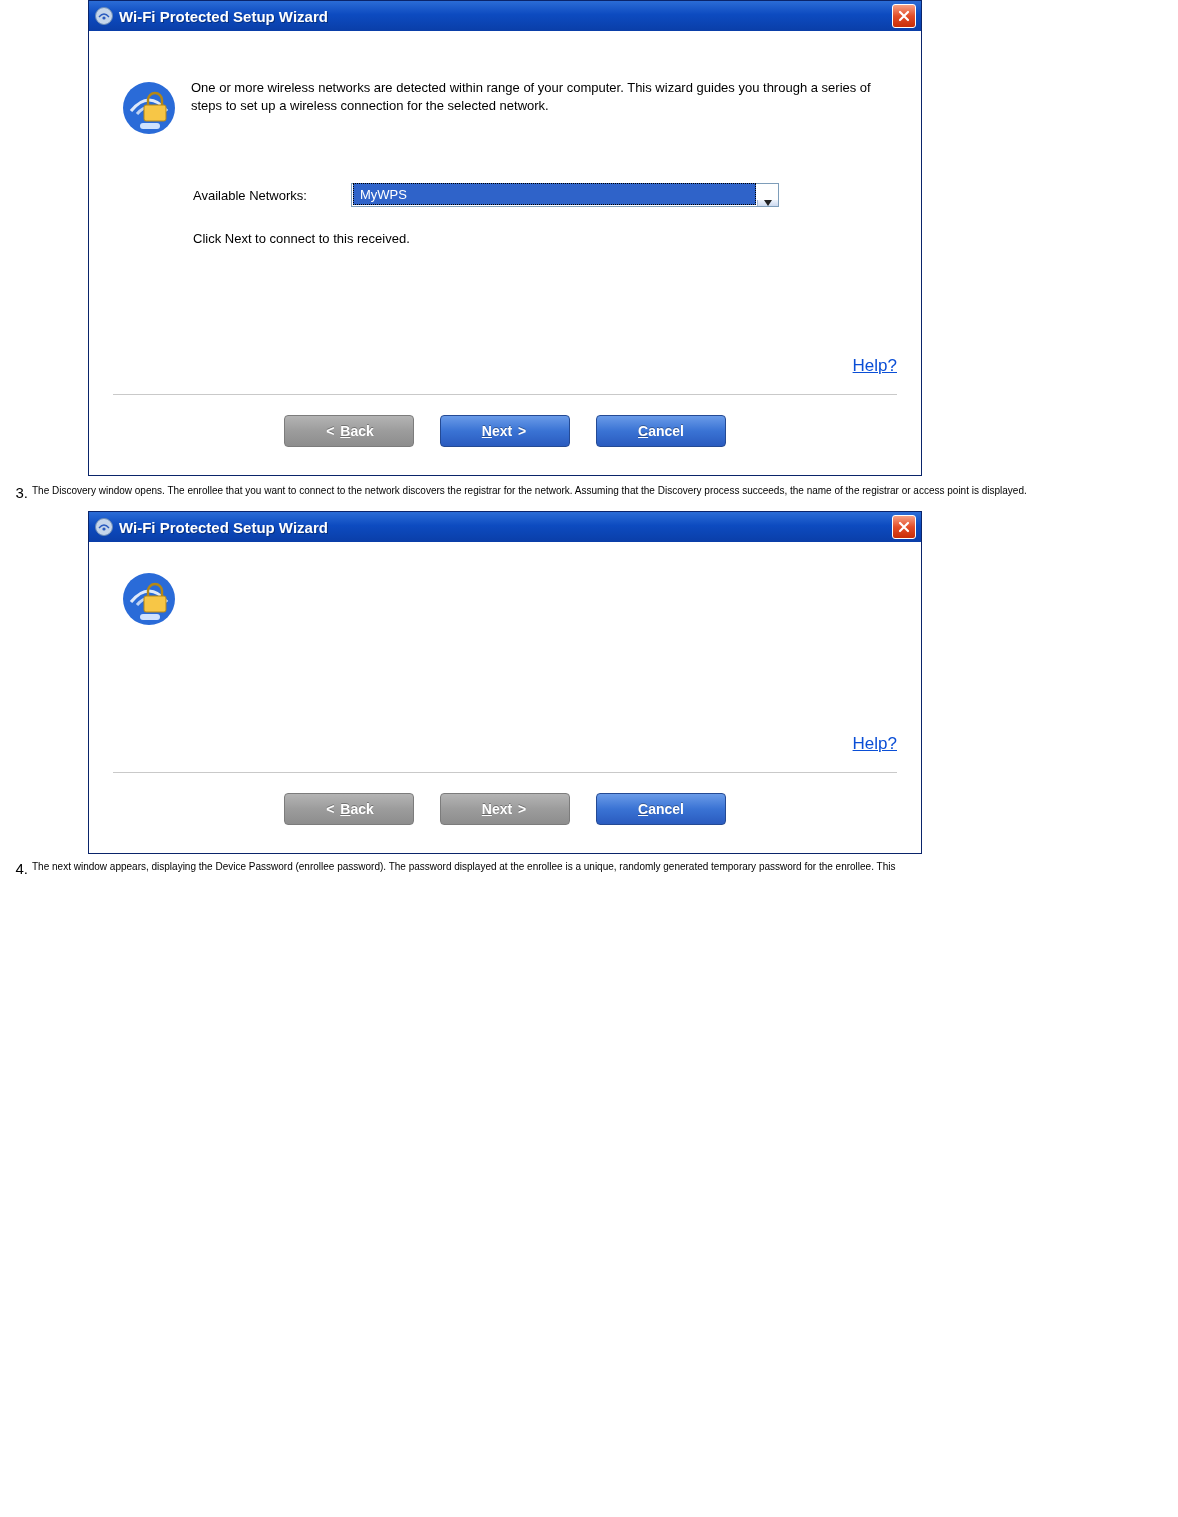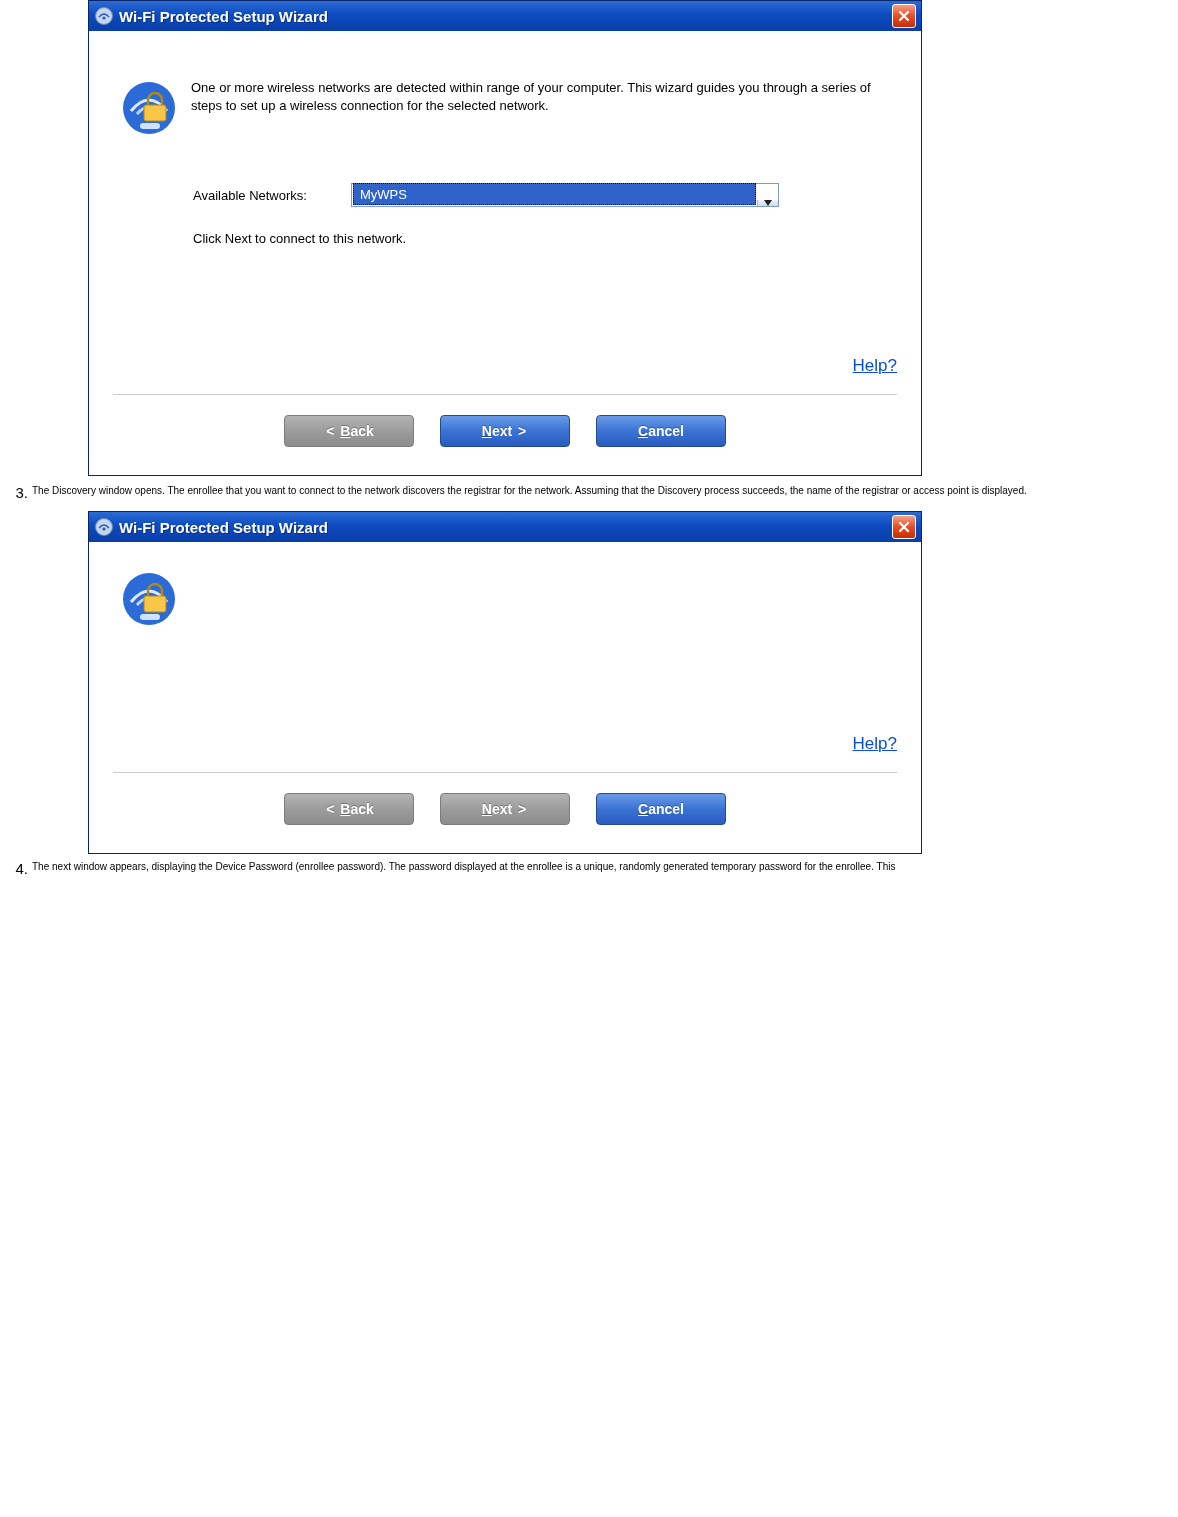--- a/index.html
+++ b/index.html
@@ -275,21 +275,21 @@
           <span class="field-label">Available Networks:</span>
           <div class="combo">
             <div class="combo-value">MyWPS</div>
             <div class="combo-arrow">
               <svg viewBox="0 0 8 6">
                   <path d="M0 0 L8 0 L4 6 Z" fill="#222"></path>
                 </svg>
             </div>
           </div>
         </div>
-        <div class="hint">Click Next to connect to this network.</div>
+        <div class="hint">Click Next to connect to this received.</div>
       </div>
 
       <div class="help-link">Help?</div>
       <div class="divider"></div>
 
       <div class="button-row">
         <div class="wiz-btn">
           <span class="chev">&lt;</span>&nbsp;<span><span class="ul" title="Back">B</span><span>ack</span></span>
         </div>
         <div class="wiz-btn primary">

